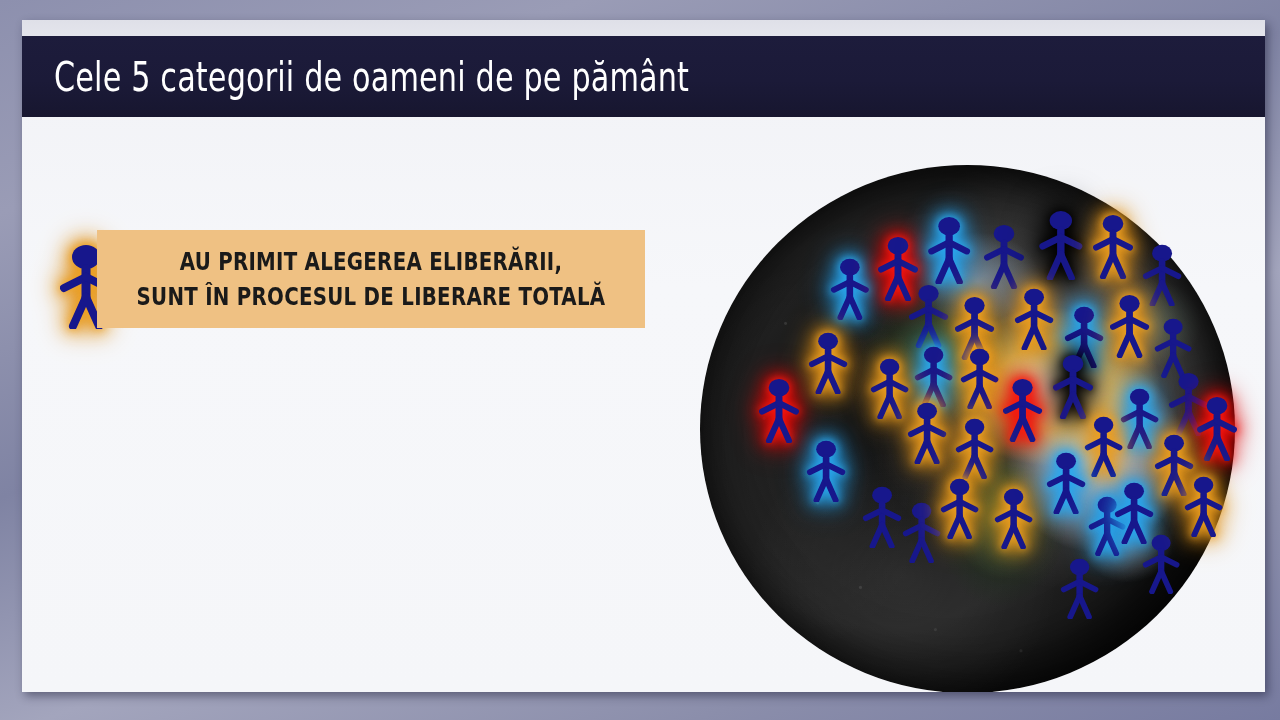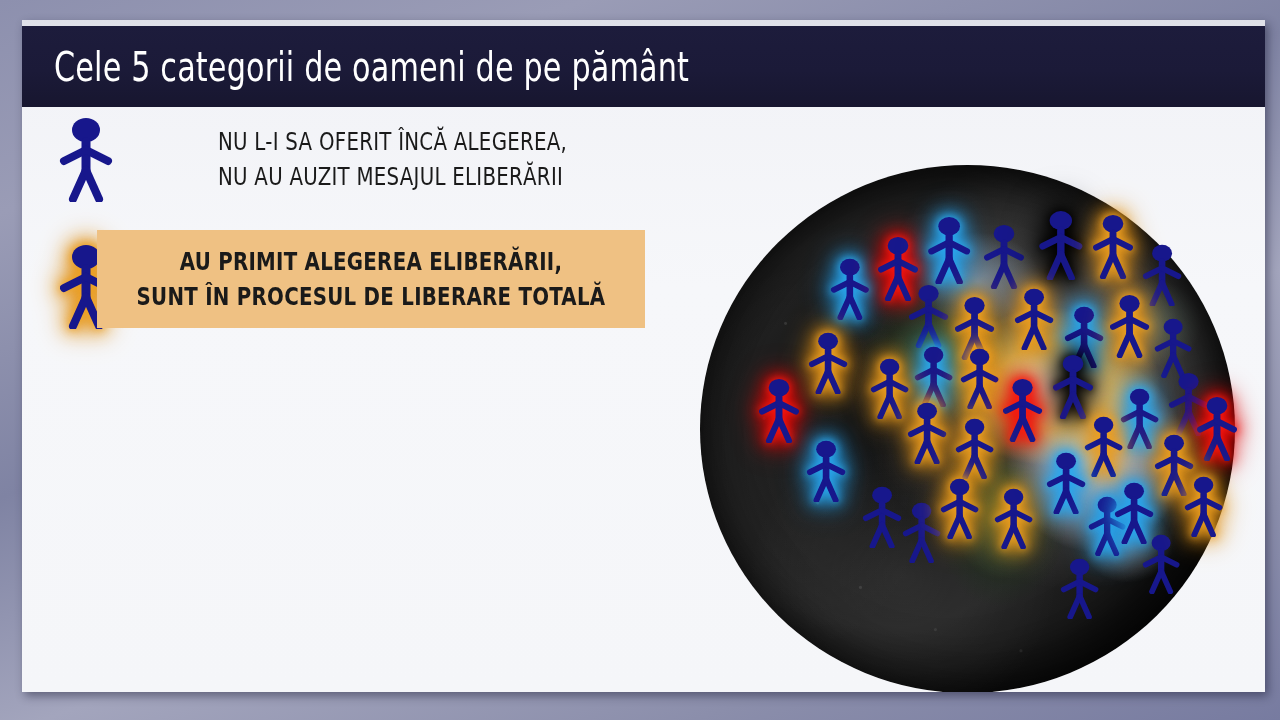--- a/index.html
+++ b/index.html
@@ -14,21 +14,21 @@
   
   #slide{
     position:absolute; left:22px; top:20px; width:1243px; height:672px;
     background:linear-gradient(180deg,#dfe0e8 0%, #f2f3f7 9%, #f6f7fa 40%, #f5f6f9 100%);
     box-shadow:3px 4px 9px rgba(20,20,45,.45);
     overflow:hidden;
   }
 
   
   #title-bar{
-    position:absolute; left:0; top:6px; width:1243px; height:81px;
+    position:absolute; left:0; top:16px; width:1243px; height:81px;
     background:linear-gradient(180deg,#1d1c3c 0%, #1b1a38 55%, #17162f 100%);
   }
   #title-text{
     position:absolute; left:32px; top:50%; transform:translateY(-50%);
     color:#ffffff; font-size:41px; letter-spacing:.2px;
     font-family:"DejaVu Sans Condensed","Liberation Sans", sans-serif;
     font-weight:400; white-space:nowrap;
     transform:translateY(-50%) scaleX(.82); transform-origin:left center;
   }
 
@@ -107,36 +107,20 @@
 </style>
 </head>
 <body>
 
 <div id="slide">
 
   <div id="title-bar">
     <div id="title-text">Cele 5 categorii de oameni de pe pământ</div>
   </div>
 
-  <div class="legend-row" id="legend-row-1">
-    <span class="legend-figure glow-none">
-      <svg viewBox="0 0 60 86" width="60" height="86" aria-hidden="true">
-        <ellipse cx="30" cy="14" rx="14" ry="12" fill="#17178c"></ellipse>
-        <path d="M30 26 L30 56" stroke="#17178c" stroke-width="9" stroke-linecap="round"></path>
-        <path d="M30 34 L8 45" stroke="#17178c" stroke-width="8" stroke-linecap="round"></path>
-        <path d="M30 34 L52 45" stroke="#17178c" stroke-width="8" stroke-linecap="round"></path>
-        <path d="M30 54 L17 83" stroke="#17178c" stroke-width="8" stroke-linecap="round"></path>
-        <path d="M30 54 L43 83" stroke="#17178c" stroke-width="8" stroke-linecap="round"></path>
-      </svg>
-    </span>
-    <div class="legend-text" id="legend-text-1">
-      <div>NU L-I SA OFERIT ÎNCĂ ALEGEREA,</div>
-      <div>NU AU AUZIT MESAJUL ELIBERĂRII</div>
-    </div>
-  </div>
 
   <div class="legend-row" id="legend-row-2">
     <span class="legend-figure glow-orange">
       <svg viewBox="0 0 60 86" width="60" height="86" aria-hidden="true">
         <ellipse cx="30" cy="14" rx="14" ry="12" fill="#17178c"></ellipse>
         <path d="M30 26 L30 56" stroke="#17178c" stroke-width="9" stroke-linecap="round"></path>
         <path d="M30 34 L8 45" stroke="#17178c" stroke-width="8" stroke-linecap="round"></path>
         <path d="M30 34 L52 45" stroke="#17178c" stroke-width="8" stroke-linecap="round"></path>
         <path d="M30 54 L17 83" stroke="#17178c" stroke-width="8" stroke-linecap="round"></path>
         <path d="M30 54 L43 83" stroke="#17178c" stroke-width="8" stroke-linecap="round"></path>

